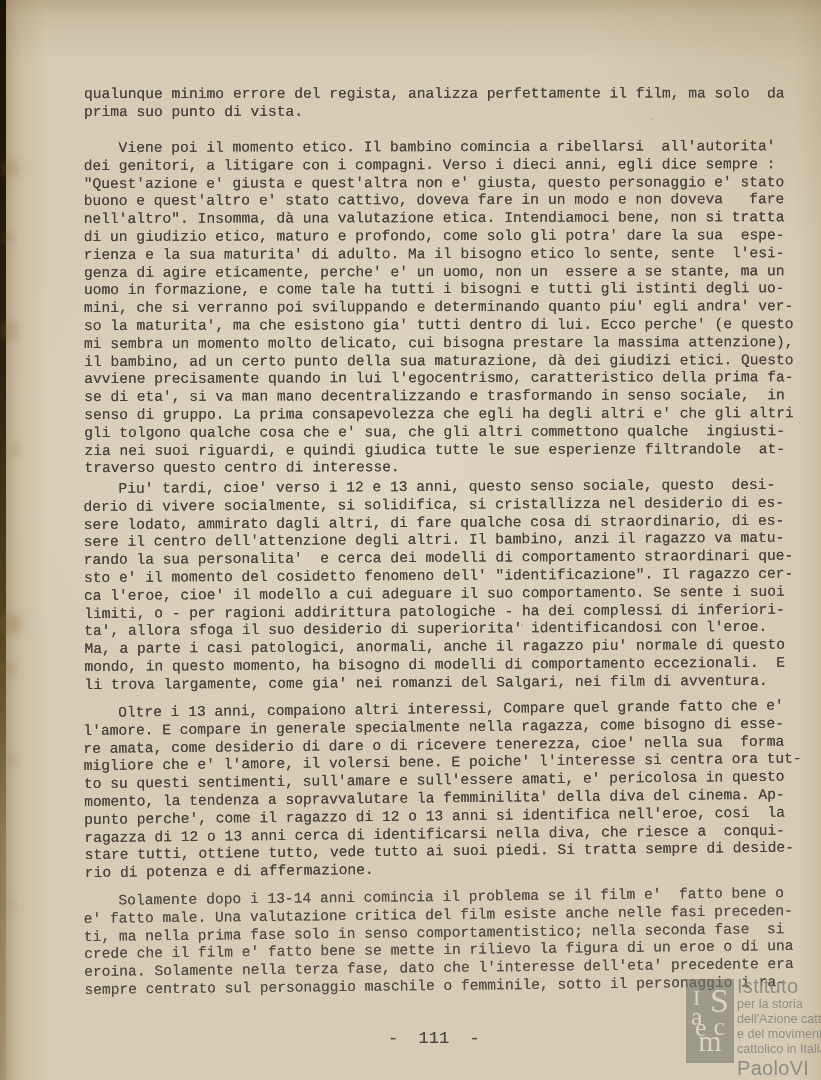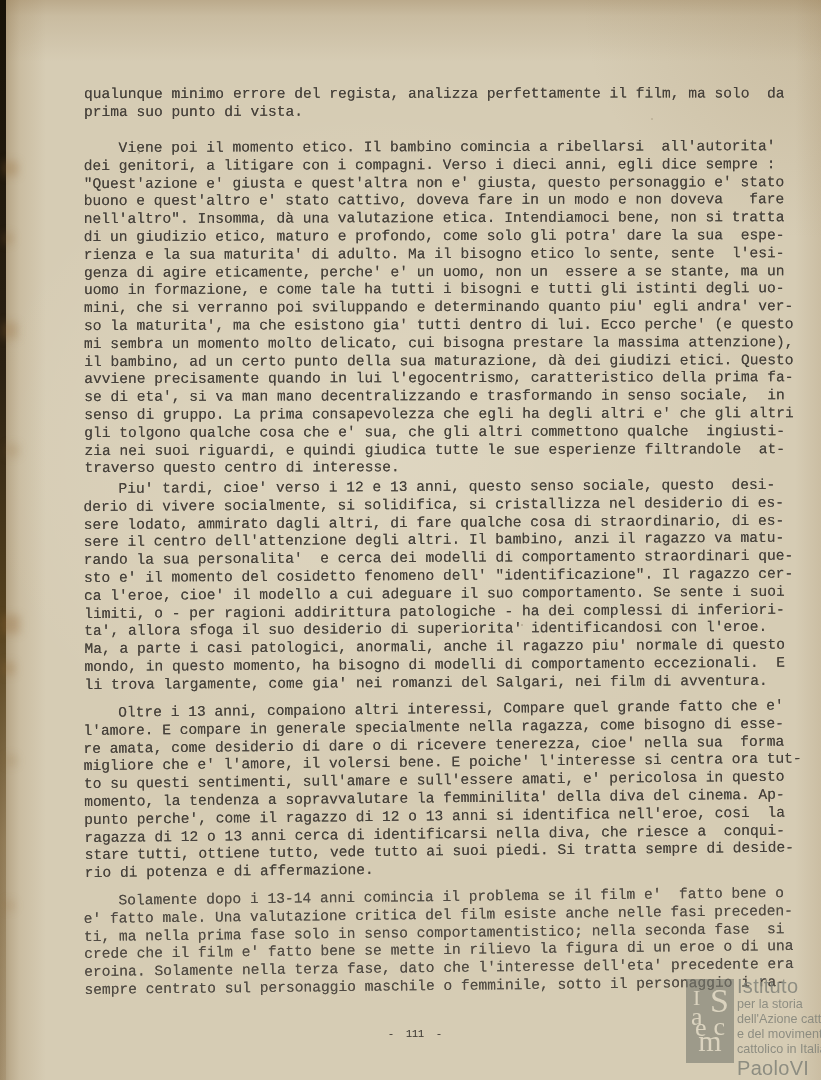--- a/index.html
+++ b/index.html
@@ -58,21 +58,21 @@
   .para{white-space:pre;transform-origin:left center;}
   .para:nth-child(1){transform:rotate(-0.05deg);}
   .para:nth-child(2){margin-top:18px;transform:rotate(-0.15deg);}
   .para:nth-child(3){margin-top:3px;transform:rotate(-0.35deg);}
   .para:nth-child(4){margin-top:11px;transform:rotate(-0.6deg);}
   .para:nth-child(5){margin-top:10px;transform:rotate(-0.65deg);opacity:.92;}
   .line{height:17.8px;}
   .page-number{
     position:absolute;left:388px;top:1029px;
     font-family:"Liberation Mono","DejaVu Sans Mono",monospace;
-    font-size:10px;color:#4a453d;white-space:pre;
+    font-size:17px;color:#4a453d;white-space:pre;
     text-shadow:0 0 .6px rgba(69,64,58,.7);
   }
   
   .watermark{position:absolute;left:686px;top:976px;width:135px;height:104px;opacity:.88;}
   .monogram-box{
     position:absolute;left:0;top:3px;width:48px;height:84px;
     background:rgba(118,119,109,.68);
     display:flex;flex-direction:column;align-items:center;justify-content:center;
     font-family:"Liberation Serif","DejaVu Serif",serif;
     color:#dcd5c1;overflow:hidden;

